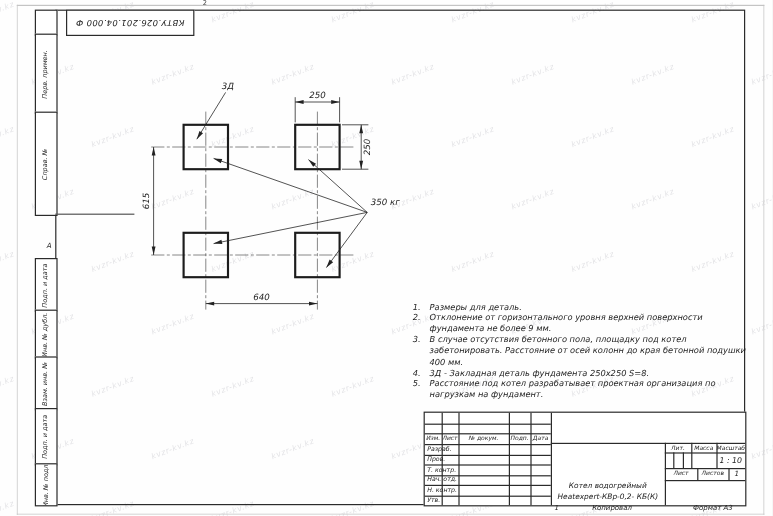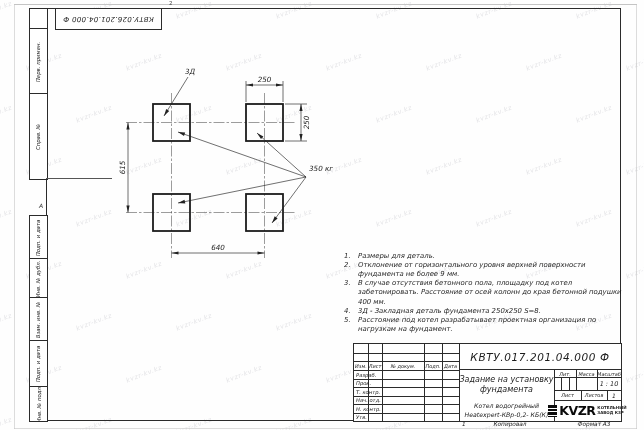--- a/index.html
+++ b/index.html
@@ -282,43 +282,30 @@
     <div class="lbl" style="left:70px;top:18.5px;width:18px;">Подп.</div>
     <div class="lbl" style="left:88px;top:18.5px;width:17px;">Дата</div>
 
     <div class="role" style="top:27.5px;">Разраб.</div>
     <div class="role" style="top:36px;">Пров.</div>
     <div class="role" style="top:44.5px;">Т. контр.</div>
     <div class="role" style="top:53px;">Нач. отд.</div>
     <div class="role" style="top:61.5px;">Н. контр.</div>
     <div class="role" style="top:70px;">Утв.</div>
 
-    <div class="tb-desig">КВТУ.017.201.04.000 Ф</div>
-    <div class="tb-title">
-      <span>Задание на установку</span>
-      <span>фундамента</span>
-    </div>
     <div class="lbl" style="left:200px;top:26.5px;width:22px;">Лит.</div>
     <div class="lbl" style="left:222px;top:26.5px;width:21px;">Масса</div>
     <div class="lbl" style="left:243px;top:26.5px;width:24px;">Масштаб</div>
     <div class="tb-scale">1 : 10</div>
     <div class="lbl" style="left:200px;top:48px;width:27px;">Лист</div>
     <div class="lbl" style="left:227px;top:48px;width:26px;">Листов</div>
     <div class="tb-sheetsval">1</div>
     <div class="tb-product">
       <span>Котел водогрейный</span>
       <span>Heatexpert-КВр-0,2- КБ(К)</span>
     </div>
-    <div class="logo-zone">
-      <div class="logo-mark"></div>
-      <div class="logo-text">KVZR</div>
-      <div class="company">
-        <div>КОТЕЛЬНЫЙ</div>
-        <div>ЗАВОД КЗР</div>
-      </div>
-    </div>
   </div>
 
   <div class="foot" style="left:462px;">1</div>
   <div class="foot" style="left:478px;width:64px;text-align:center;">Копировал</div>
   <div class="foot" style="left:568px;width:52px;text-align:center;">Формат А3</div>
 
 </div>
 
 </body></html>

